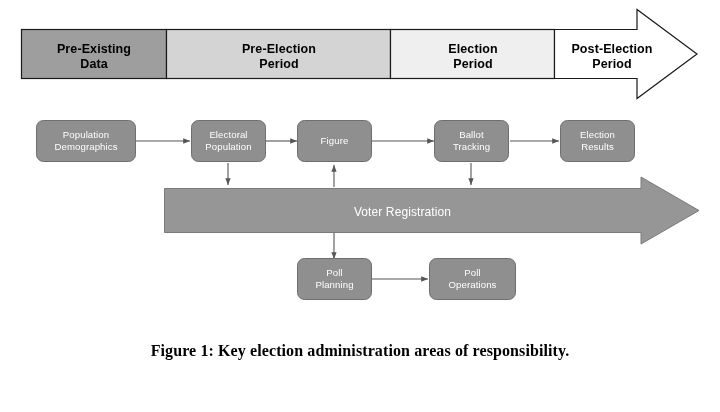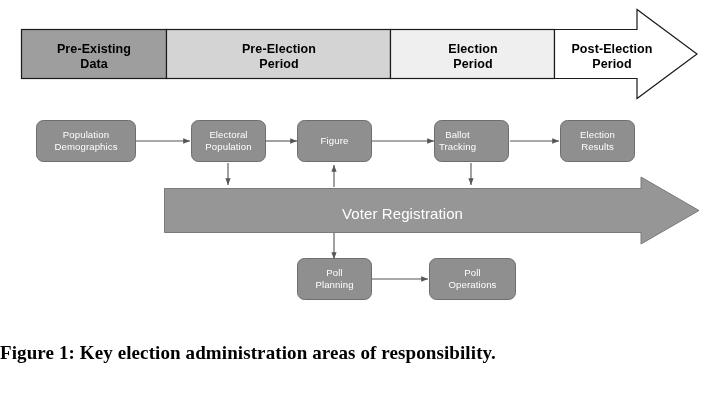--- a/index.html
+++ b/index.html
@@ -49,35 +49,35 @@
     color: #ffffff;
     line-height: 12px;
     white-space: pre-line;
     letter-spacing: 0.1px;
   }
 
   
   #band-label {
     position: absolute;
     text-align: center;
-    font-size: 15px;
+    font-size: 12px;
     color: #ffffff;
     letter-spacing: 0.1px;
   }
 
   
   #figure-caption {
     position: absolute;
     left: 0;
     top: 342px;
     width: 720px;
-    text-align: left;
+    text-align: center;
     font-family: "Liberation Serif", serif;
     font-weight: bold;
-    font-size: 19px;
+    font-size: 16px;
     color: #000000;
     letter-spacing: 0.1px;
   }
 </style>
 </head>
 <body>
 
 <div id="figure-root">
 
   <svg id="diagram-svg" viewBox="0 0 720 412" xmlns="http://www.w3.org/2000/svg">
@@ -143,21 +143,21 @@
   <div class="phase-label" style="left:391px; top:42px; width:164px;">Election
 Period</div>
   <div class="phase-label" style="left:553px; top:42px; width:118px;">Post-Election
 Period</div>
 
   <div class="node-label" style="left:36px; top:129px; width:100px;">Population
 Demographics</div>
   <div class="node-label" style="left:191px; top:129px; width:75px;">Electoral
 Population</div>
   <div class="node-label" style="left:297px; top:135px; width:75px;">Figure</div>
-  <div class="node-label" style="left:420px; top:129px; width:75px;">Ballot
+  <div class="node-label" style="left:434px; top:129px; width:75px;">Ballot
 Tracking</div>
   <div class="node-label" style="left:560px; top:129px; width:75px;">Election
 Results</div>
   <div class="node-label" style="left:297px; top:267px; width:75px;">Poll
 Planning</div>
   <div class="node-label" style="left:429px; top:267px; width:87px;">Poll
 Operations</div>
 
   <div id="band-label" style="left:164px; top:205px; width:477px;">Voter Registration</div>
 

